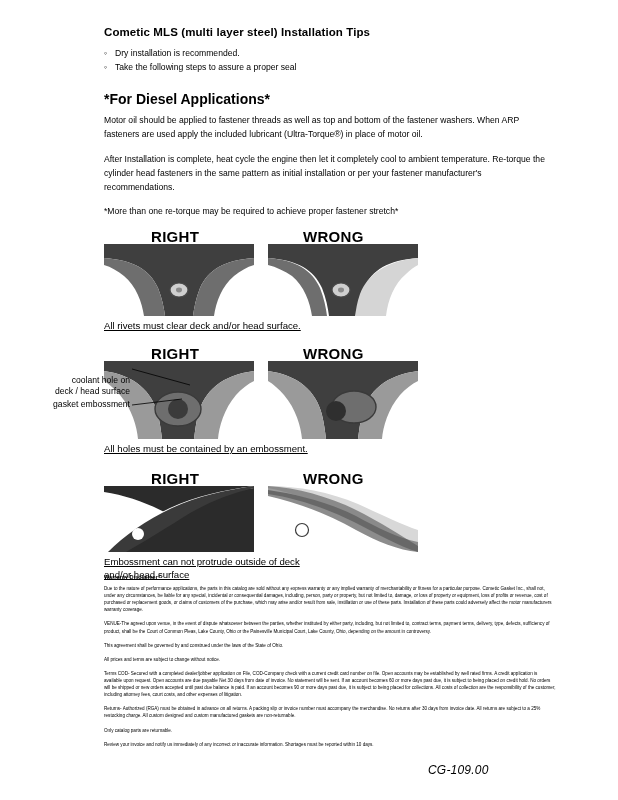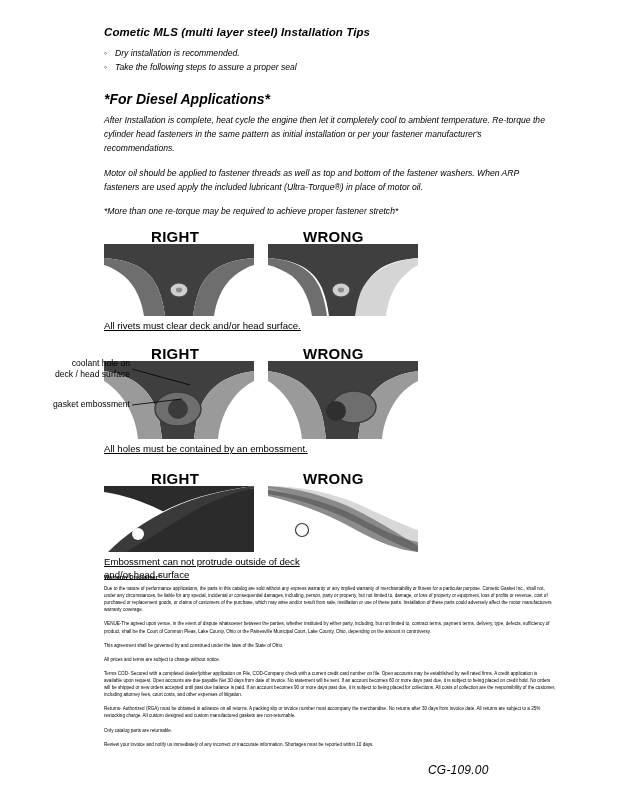--- a/index.html
+++ b/index.html
@@ -20,21 +20,20 @@
     width: 618px;
     height: 800px;
     padding: 0;
     box-sizing: border-box;
   }
   .content {
     position: absolute;
     left: 104px;
     top: 26px;
     width: 448px;
-    font-style: italic;
   }
   h1.title {
     font-size: 11.5px;
     font-weight: bold;
     margin: 0 0 9px 0;
     letter-spacing: 0.1px;
   }
   ul.bullets {
     list-style: none;
     margin: 0;
@@ -180,22 +179,22 @@
   <div class="content">
     <h1 class="title">Cometic MLS (multi layer steel) Installation Tips</h1>
 
     <ul class="bullets">
       <li>Dry installation is recommended.</li>
       <li>Take the following steps to assure a proper seal</li>
     </ul>
 
 
     <h2 class="subtitle">*For Diesel Applications*</h2>
+    <p class="para">Motor oil should be applied to fastener threads as well as top and bottom of the fastener washers.  When ARP fasteners are used apply the included lubricant (Ultra-Torque®) in place of motor oil.</p>
     <p class="para">After Installation is complete, heat cycle the engine then let it completely cool to ambient temperature. Re-torque the cylinder head fasteners in the same pattern as initial installation or per your fastener manufacturer's recommendations.</p>
-    <p class="para">Motor oil should be applied to fastener threads as well as top and bottom of the fastener washers.  When ARP fasteners are used apply the included lubricant (Ultra-Torque®) in place of motor oil.</p>
     <p class="note">*More than one re-torque may be required to achieve proper fastener stretch*</p>
   </div>
 
   <div class="figures">
 
     <div class="figrow">
       <div class="figlabels">
         <span class="figlabel" style="left:47px;">RIGHT</span>
         <span class="figlabel" style="left:199px;">WRONG</span>
       </div>
@@ -247,21 +246,21 @@
             <path d="M0,10 C30,14 48,30 54,54 C56,62 57,70 58,78 L34,78 C33,66 28,48 16,34 C11,28 5,23 0,20 Z" fill="#9a9a9a"></path>
             <path d="M150,10 C118,14 100,30 94,54 C92,62 91,70 90,78 L114,78 C115,66 120,48 132,34 C137,28 144,23 150,20 Z" fill="#9a9a9a"></path>
             <ellipse cx="86" cy="46" rx="22" ry="16" fill="#6e6e6e" stroke="#3a3a3a" stroke-width="1.4"></ellipse>
             <circle cx="68" cy="50" r="10" fill="#2f2f2f"></circle>
           </svg>
         </div>
       </div>
       <div class="caption big">All holes must be contained by an embossment.</div>
 
       <div class="callouts">
-        <div class="callout-text" style="left:-104px; top:13px; width:130px; white-space:pre-line;">coolant hole on
+        <div class="callout-text" style="left:-104px; top:30px; width:130px; white-space:pre-line;">coolant hole on
 deck / head surface</div>
         <div class="callout-text" style="left:-104px; top:54px; width:130px;">gasket embossment</div>
         <svg style="position:absolute; left:26px; top:14px;" width="70" height="70" viewBox="0 0 70 70">
           <line x1="2" y1="10" x2="60" y2="26" stroke="#000" stroke-width="0.8"></line>
           <line x1="2" y1="46" x2="52" y2="40" stroke="#000" stroke-width="0.8"></line>
         </svg>
       </div>
     </div>
 
     <div class="figrow" style="margin-top:14px;">

